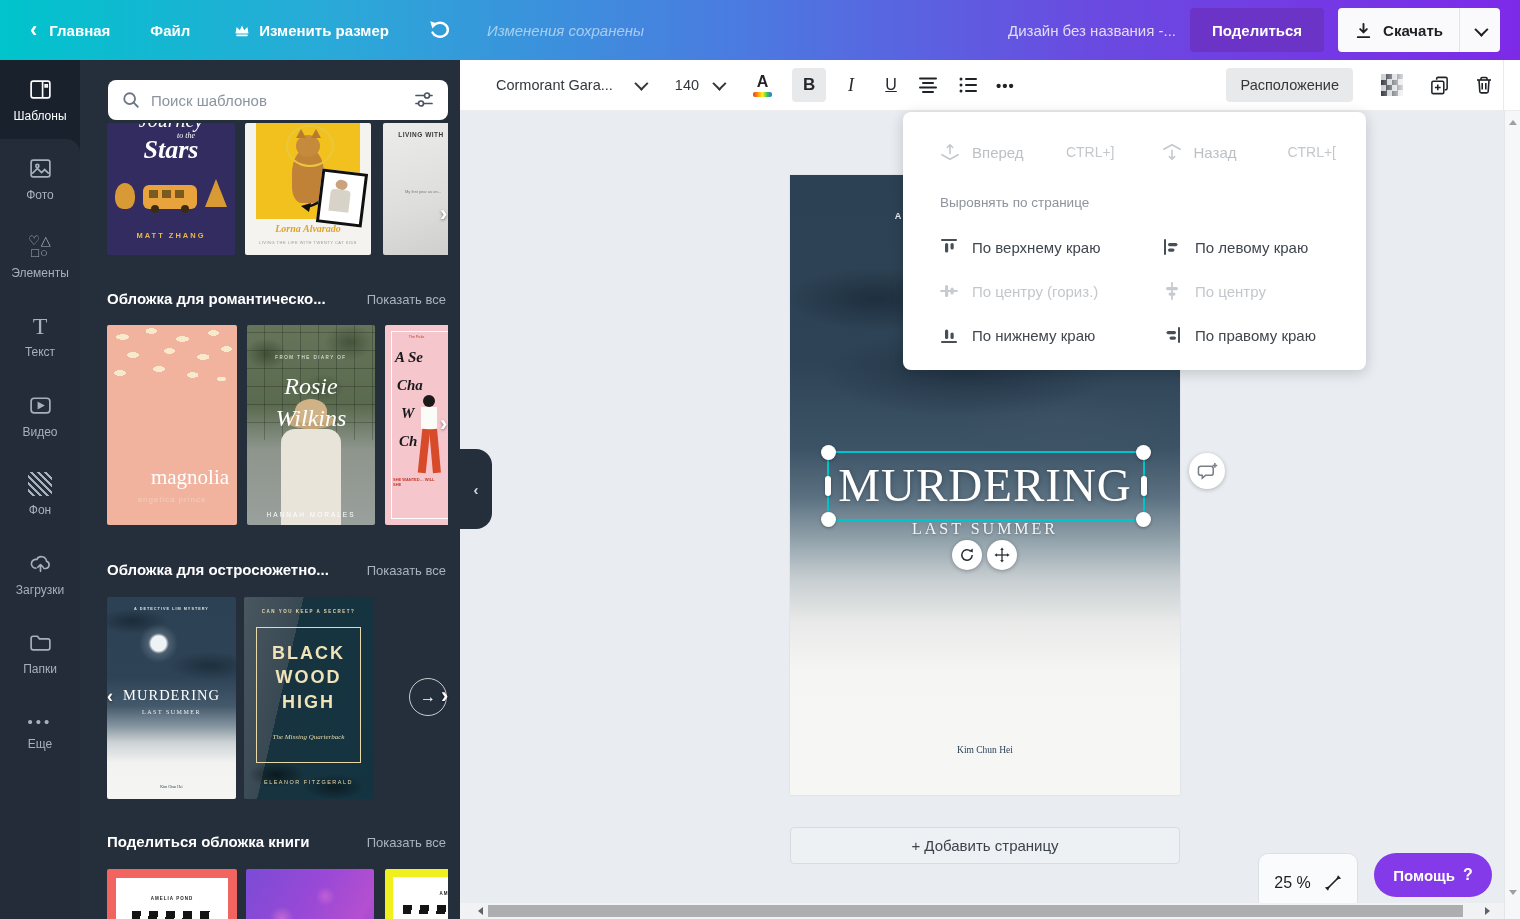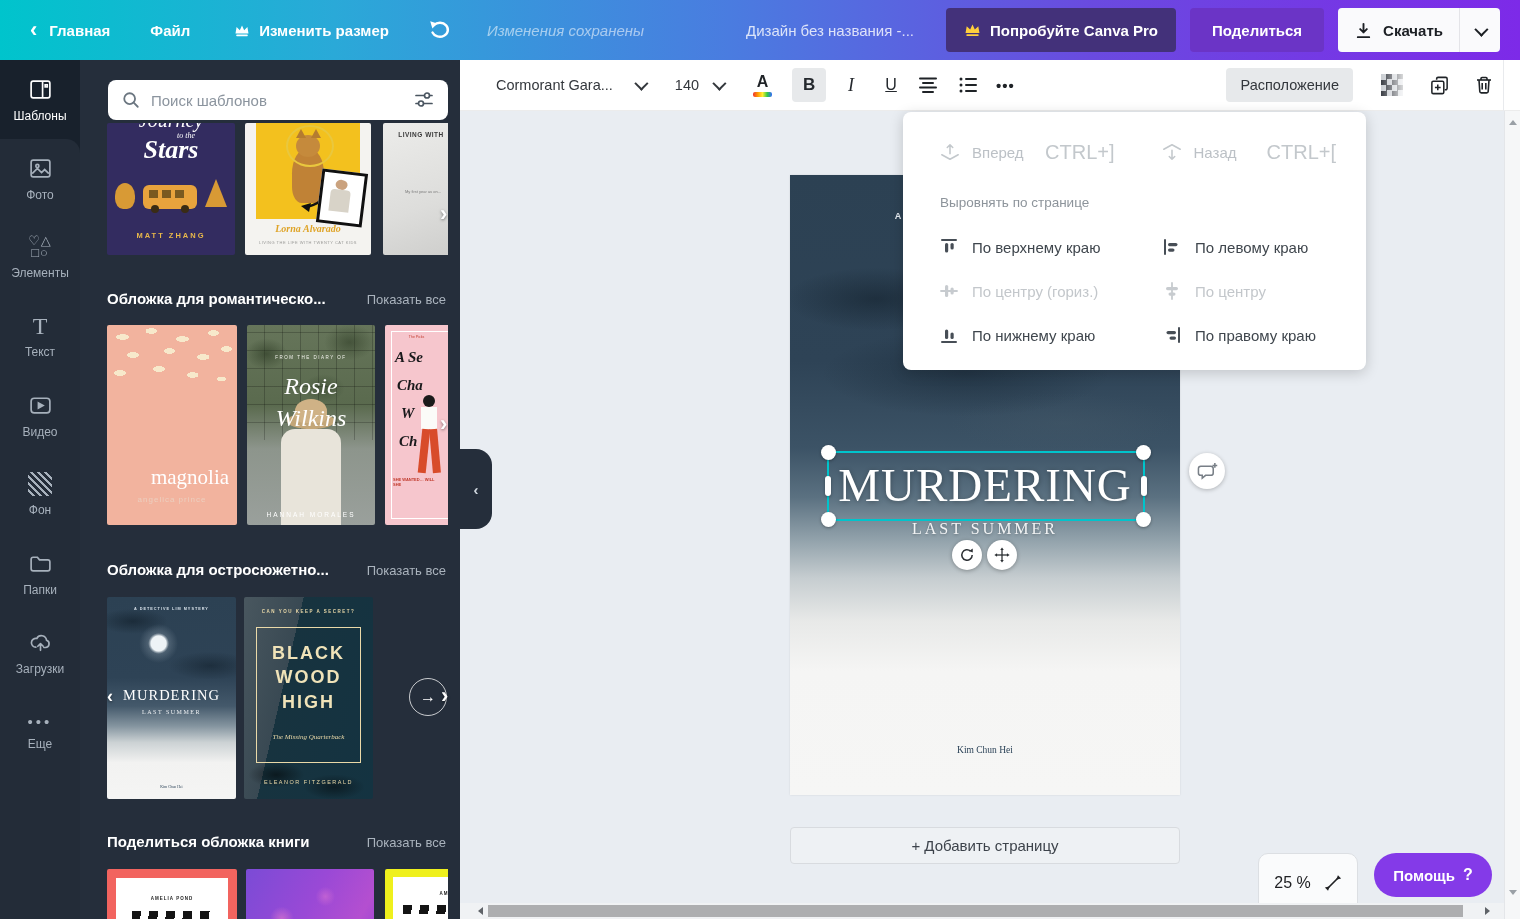--- a/index.html
+++ b/index.html
@@ -88,21 +88,21 @@
   .zoompill .z{font-size:16px;color:#202124;}
   .helpbtn{position:absolute;left:914px;top:742px;width:118px;height:44px;background:#843ae8;border-radius:22px;
     display:flex;align-items:center;justify-content:center;gap:8px;color:#fff;font-weight:bold;font-size:15px;cursor:pointer;}
   .commentbtn{position:absolute;left:729px;top:342px;width:36px;height:36px;border-radius:50%;background:#fff;
     box-shadow:0 1px 4px rgba(0,0,0,.25);display:flex;align-items:center;justify-content:center;cursor:pointer;z-index:6;}
   
   .menu{left:903px;top:112px;width:463px;height:258px;background:#fff;border-radius:8px;
     box-shadow:0 3px 14px rgba(0,0,0,.18);z-index:50;box-sizing:border-box;}
   .menu-row1{position:absolute;left:36px;right:30px;top:24px;display:grid;grid-template-columns:1fr 1fr;column-gap:46px;}
   .mi{display:flex;align-items:center;gap:11px;font-size:15px;height:32px;cursor:pointer;}
-  .mi .sc{margin-left:auto;font-size:20px;}
+  .mi .sc{margin-left:auto;font-size:14px;}
   .mi.dis{color:#bcc1c6;cursor:default;}
   .mi.dis .sc{color:#c3c8cc;}
   .menu-head{position:absolute;left:37px;top:83px;font-size:13.5px;color:#8d949b;}
   .menu-grid{position:absolute;left:36px;right:30px;top:113px;display:grid;grid-template-columns:223px 1fr;grid-auto-rows:44px;}
   .ai{display:flex;align-items:center;gap:13px;font-size:15px;color:#3f464d;cursor:pointer;}
   .ai.dis{color:#c3c7cb;cursor:default;}
   
   .vscroll{left:1504px;top:111px;width:16px;height:808px;background:#f6f7f8;border-left:1px solid #e4e6e9;z-index:45;box-sizing:border-box;}
   .tri{width:0;height:0;position:absolute;}
   .hscroll{left:460px;top:903px;width:1044px;height:16px;background:#f0f2f4;z-index:44;}
@@ -133,27 +133,20 @@
       <path d="M7 6 A 8 7 0 1 1 5.5 13.5" fill="none" stroke="#fff" stroke-width="2.4" stroke-linecap="round"></path>
       <polygon points="3.2,2.2 10.2,4.4 5.4,9.6" fill="#fff"></polygon>
     </svg>
   </div>
   <div class="tb-item saved" style="margin-left:36px;">
     <span>Изменения сохранены</span>
   </div>
   <div class="tb-item design-title" style="margin-left:auto;">
     <span>Дизайн без названия -...</span>
   </div>
-  <div class="btn-pro" style="margin-left:32px;">
-    <svg width="17" height="14" viewBox="0 0 22 18" fill="#ffce3c">
-        <path d="M2 13 L3.5 4 L8 8.5 L11 2 L14 8.5 L18.5 4 L20 13 Z"></path>
-        <rect x="3" y="14.5" width="16" height="2.3" rx="1"></rect>
-      </svg>
-    <span>Попробуйте Canva Pro</span>
-  </div>
   <div class="btn-share" style="margin-left:14px;">
     <span>Поделиться</span>
   </div>
   <div class="btn-download" style="margin-left:14px;">
     <div style="display:flex;align-items:center;gap:10px;padding:12px 16px;height:100%;">
       <svg width="19" height="19" viewBox="0 0 20 20" stroke="#1c1f24" stroke-width="2" fill="none" stroke-linecap="round">
         <path d="M10 3 v9 M10 12 l-3.5-3.5 M10 12 l3.5-3.5"></path>
           <path d="M4 17 h12"></path>
       </svg>
       <span>Скачать</span>
@@ -196,31 +189,31 @@
           <rect x="3" y="5" width="18" height="14" rx="3"></rect>
           <path d="M10 9.5 l4.5 2.5 -4.5 2.5 Z" fill="#a7b1bc"></path>
         </svg>
       <span class="lbl">Видео</span>
     </div>
     <div class="side-item">
       <div class="bg-stripes"></div>
       <span class="lbl">Фон</span>
     </div>
     <div class="side-item">
-      <svg width="25" height="25" viewBox="0 0 24 24" fill="none" stroke="#a7b1bc" stroke-width="1.6">
-          <path d="M3 8 a2 2 0 0 1 2-2 h4 l2 2.5 h8 a2 2 0 0 1 2 2 V17 a2 2 0 0 1-2 2 H5 a2 2 0 0 1-2-2 Z"></path>
-        </svg>
-      <span class="lbl">Папки</span>
-    </div>
-    <div class="side-item">
       <svg width="25" height="25" viewBox="0 0 24 24" fill="none" stroke="#a7b1bc" stroke-width="1.6" stroke-linecap="round">
           <path d="M7.5 16.5 a4.2 4.2 0 1 1 .9-8.3 a5 5 0 0 1 9.4 1.6 a3.6 3.6 0 0 1-1 7 h-1.6"></path>
           <path d="M12 19.5 v-6.5 M12 13 l-2.6 2.6 M12 13 l2.6 2.6"></path>
         </svg>
       <span class="lbl">Загрузки</span>
+    </div>
+    <div class="side-item">
+      <svg width="25" height="25" viewBox="0 0 24 24" fill="none" stroke="#a7b1bc" stroke-width="1.6">
+          <path d="M3 8 a2 2 0 0 1 2-2 h4 l2 2.5 h8 a2 2 0 0 1 2 2 V17 a2 2 0 0 1-2 2 H5 a2 2 0 0 1-2-2 Z"></path>
+        </svg>
+      <span class="lbl">Папки</span>
     </div>
     <div class="side-item">
       <div class="dots3">•••</div>
       <span class="lbl">Еще</span>
     </div>
   </div>
 </div>
 
 <div class="abs panel">
   <div class="searchbox">

